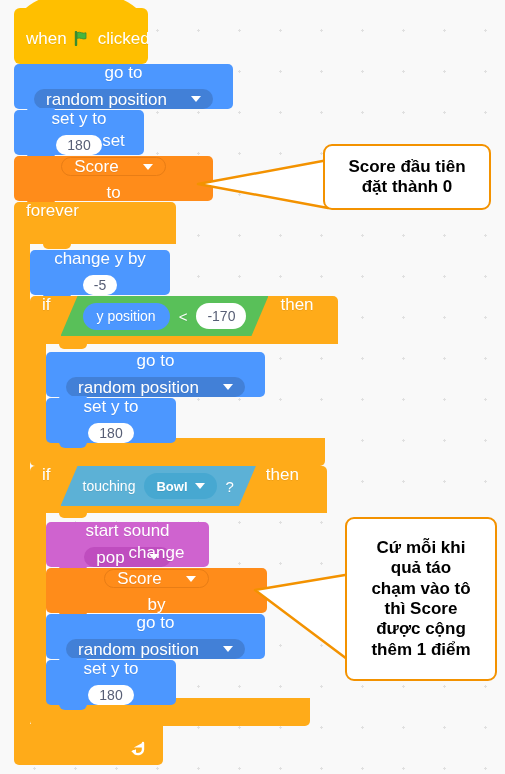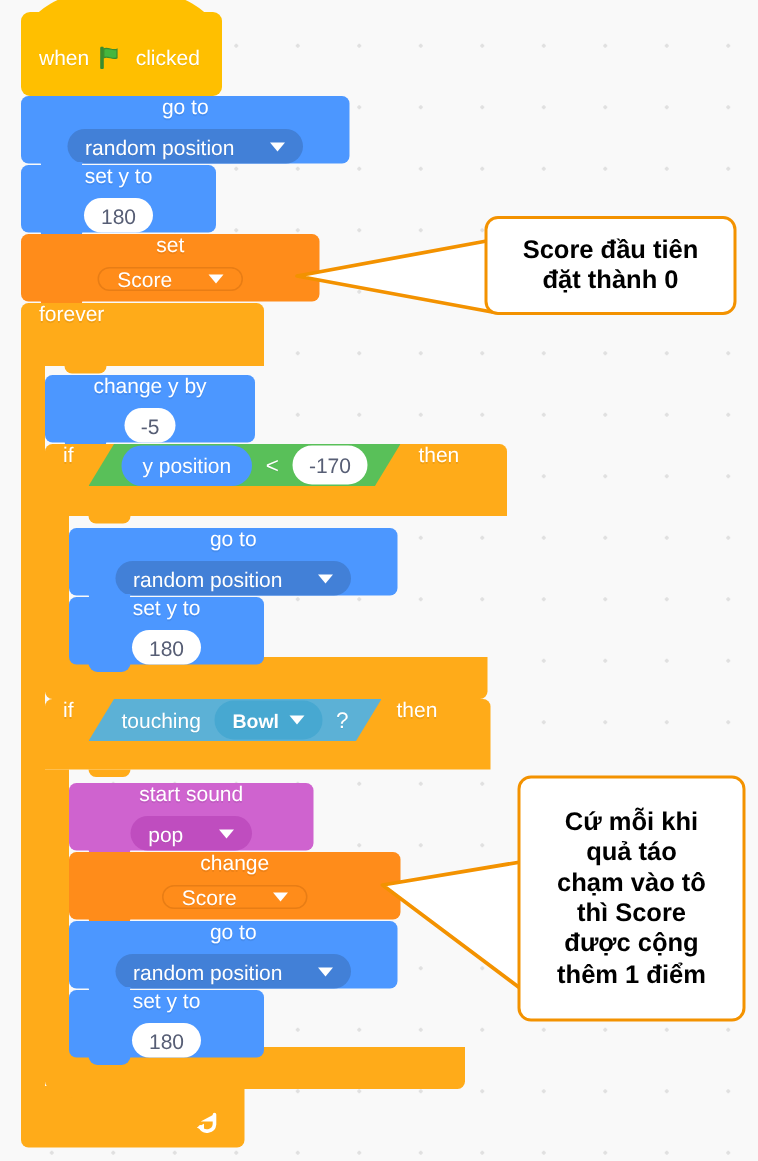--- a/index.html
+++ b/index.html
@@ -13,21 +13,21 @@
     position:absolute;inset:0;
     background-color:#f9f9f9;
     background-image:radial-gradient(#e0e0e0 1.1px, transparent 1.2px);
     background-size:41px 41px;
     background-position:14px 10px;
   }
   .blk{position:absolute;box-sizing:border-box;}
 
   
   .lbl{
-    color:#fff;font-size:14px;line-height:1;
+    color:#fff;font-size:17px;line-height:1;
     white-space:nowrap;font-weight:400;
     text-shadow:0 1px 0 rgba(0,0,0,.07);
   }
 
   
   .hat{
     left:14px;top:8px;width:134px;height:56px;
     background:#FFBF00;border-radius:6px;
   }
   .hat .dome{
@@ -41,21 +41,21 @@
 
   .flag{width:17px;height:15px;position:relative;display:inline-block;}
   .flag svg{display:block;}
 
   
   .stack{border-radius:5px;display:flex;align-items:center;padding:0 12px;gap:8px;flex-direction:column;}
   .stack .bump{position:absolute;left:13px;bottom:-5px;width:28px;height:6px;border-radius:0 0 7px 7px;}
 
   .motion{background:#4C97FF;}
   .motion .bump{background:#4C97FF;}
-  .vardata{background:#FF8C1A;}
+  .vardata{background:#FF8C1A;justify-content:center;}
   .vardata .bump{background:#FF8C1A;}
   .sound{background:#CF63CF;}
   .sound .bump{background:#CF63CF;}
 
   
   .dd{
     border-radius:13px;height:26px;display:flex;align-items:center;gap:24px;
     padding:0 12px;box-sizing:border-box;
   }
   .dd-motion{background:#4280D7;}
@@ -74,21 +74,21 @@
   
   .cblock{position:absolute;}
   .cb-top{position:absolute;background:#FFAB19;border-radius:5px 5px 0 0;display:flex;}
   .cb-left{position:absolute;background:#FFAB19;width:16px;}
   .cb-bot{position:absolute;background:#FFAB19;border-radius:0 0 5px 5px;}
   .cb-bump{position:absolute;left:13px;width:28px;height:6px;background:#FFAB19;border-radius:0 0 7px 7px;}
   .cb-innernotch{position:absolute;left:29px;width:28px;height:5px;background:#FFAB19;border-radius:0 0 7px 7px;}
 
   
   .hex{
-    position:relative;height:28px;display:flex;align-items:center;gap:9px;
+    position:relative;height:40px;display:flex;align-items:center;gap:9px;
     padding:0 22px;box-sizing:border-box;
     clip-path:polygon(17px 0,100% 0,calc(100% - 17px) 100%,0 100%);
   }
   .hex-op{background:#59C059;}
   .hex-sense{background:#5CB1D6;}
   
   .rep{
     background:#4C97FF;border-radius:16px;height:27px;
     display:flex;align-items:center;padding:0 14px;box-sizing:border-box;
   }

